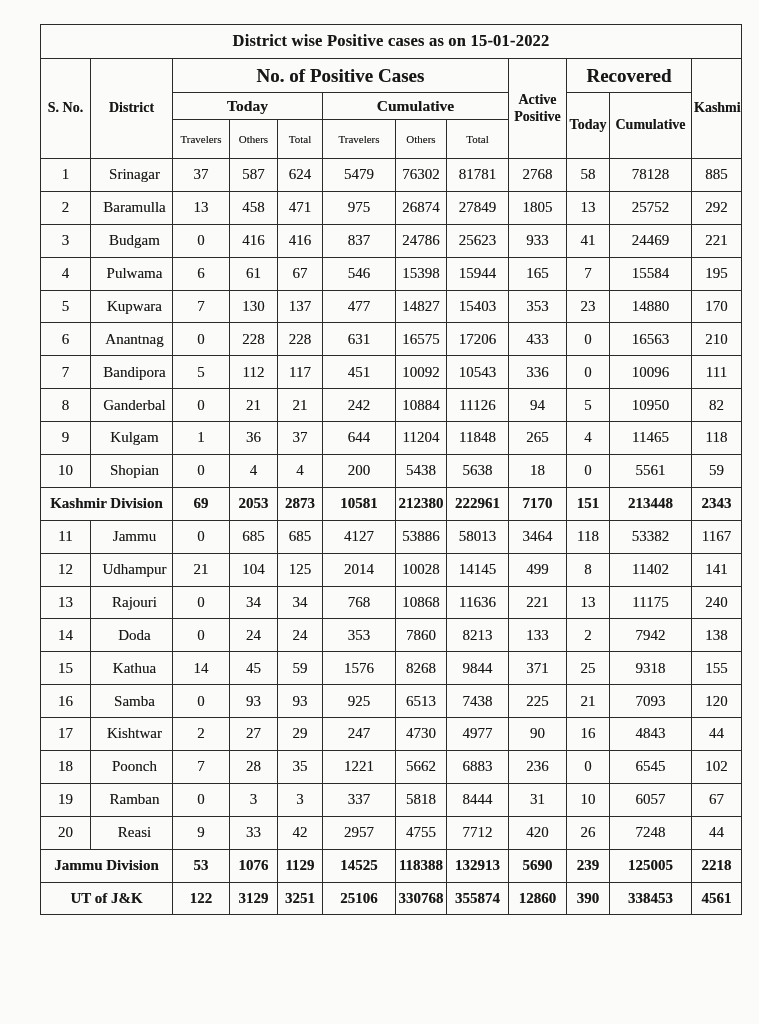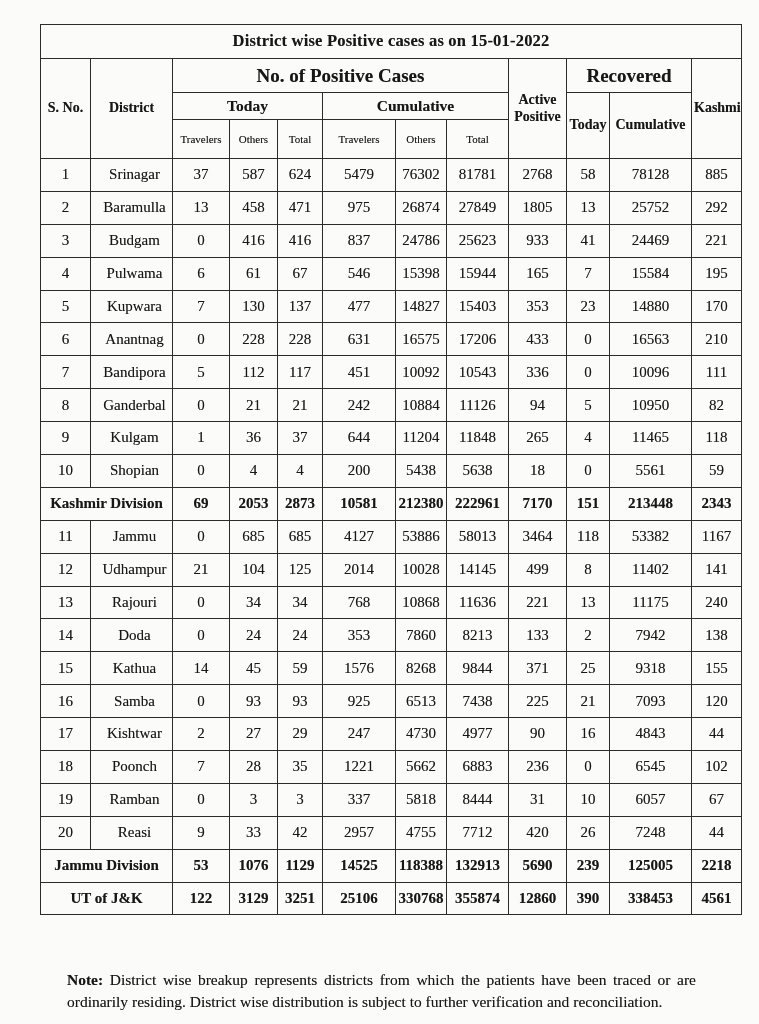--- a/index.html
+++ b/index.html
@@ -422,15 +422,14 @@
           <td>330768</td>
           <td>355874</td>
           <td>12860</td>
           <td>390</td>
           <td>338453</td>
           <td>4561</td>
         </tr>
       </tbody>
   </table>
 
-  <p class="note"><b>Note:</b> <span>District wise breakup represents districts from which the patients have been traced or are ordinarily residing. District wise distribution is subject to further verification and reconciliation.</span></p>
 
 </div>
 
 </body></html>

